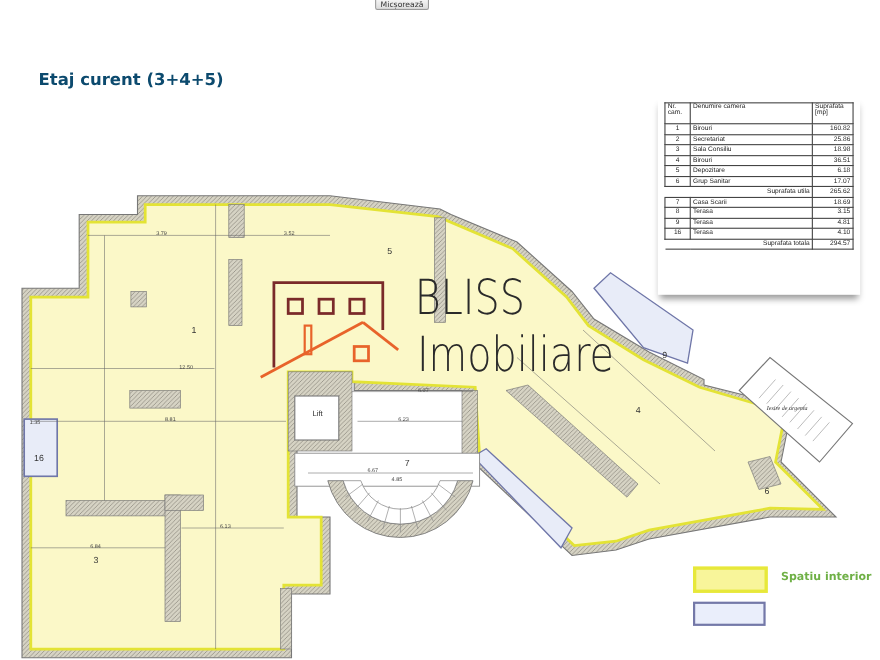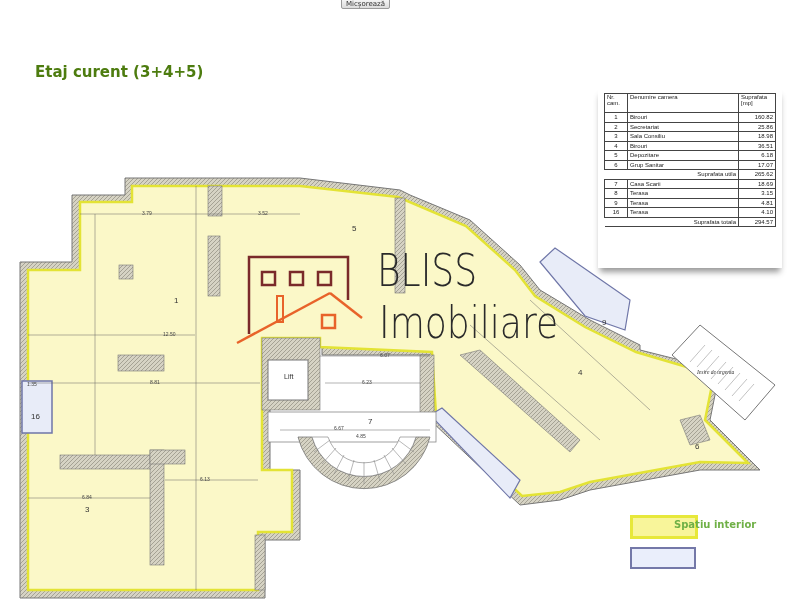--- a/index.html
+++ b/index.html
@@ -1,30 +1,30 @@
 <!DOCTYPE html>
 <html><head>
 <meta charset="utf-8">
 <style>
   html, body { margin:0; padding:0; }
   body { width:800px; height:600px; background:#ffffff; position:relative; overflow:hidden; font-family:"DejaVu Sans", sans-serif; }
   .shrink-btn { position:absolute; left:341px; top:-3px; height:12px; padding:0 4px; font-size:7px; line-height:12px; color:#333; background:linear-gradient(#fafafa,#dcdcdc); border:1px solid #9a9a9a; border-radius:2px; font-family:"DejaVu Sans", sans-serif; cursor:pointer; }
-  .floor-title { position:absolute; left:35px; top:63px; font-size:15px; font-weight:bold; color:#4d7c0f; font-family:"DejaVu Sans", sans-serif; }
+  .floor-title { position:absolute; left:35px; top:63px; font-size:15px; font-weight:bold; color:#0c4a6e; font-family:"DejaVu Sans", sans-serif; }
   .plan { position:absolute; left:0; top:0; width:800px; height:600px; }
   .area-table-card { position:absolute; left:598px; top:88px; width:184px; height:180px; background:#fff; box-shadow:0 6px 6px -2px #999; }
   table.areas { border-collapse:collapse; width:172px; margin:5px 0 0 6px; font-family:"Liberation Sans", sans-serif; font-size:6px; color:#222; }
   table.areas td, table.areas th { border:1px solid #444; padding:0 2px; height:8.5px; font-weight:normal; }
   table.areas th { height:18px; vertical-align:top; text-align:left; }
   table.areas td.nr { text-align:center; width:18px; }
   table.areas td.val { text-align:right; width:32px; }
   table.areas td.sum { text-align:right; border-left:none; border-bottom:1px solid #444; }
   .legend-box { position:absolute; width:62px; height:18px; }
   .legend-interior { left:630px; top:515px; background:#f8f59a; border:3px solid #e7e83a; }
   .legend-terrace { left:630px; top:547px; background:#eaeefb; border:2px solid #7478a8; }
-  .legend-label { position:absolute; left:674px; top:519px; font-size:10px; font-weight:bold; color:#6fb046; }
+  .legend-label { position:absolute; left:710px; top:519px; font-size:10px; font-weight:bold; color:#6fb046; }
   .logo-text { position:absolute; font-family:"DejaVu Sans", sans-serif; font-weight:200; color:#2a2a2a; letter-spacing:0px; }
   .logo-bliss { left:377px; top:245px; font-size:44px; transform:scaleX(0.82); transform-origin:left top; }
   .logo-imob { left:379px; top:297px; font-size:44px; transform:scaleX(0.82); transform-origin:left top; }
   .room-label { position:absolute; font-size:8px; color:#333; font-family:"Liberation Sans", sans-serif; }
   .dim { position:absolute; font-size:5px; color:#444; font-family:"Liberation Sans", sans-serif; }
   .lift-label { position:absolute; left:284px; top:373px; font-size:7px; color:#333; font-family:"Liberation Sans", sans-serif; }
   .stair-label { position:absolute; left:697px; top:369px; font-size:5.5px; color:#333; font-style:italic; transform:rotate(0deg); font-family:"Liberation Serif", serif; }
 </style>
 </head>
 <body>

